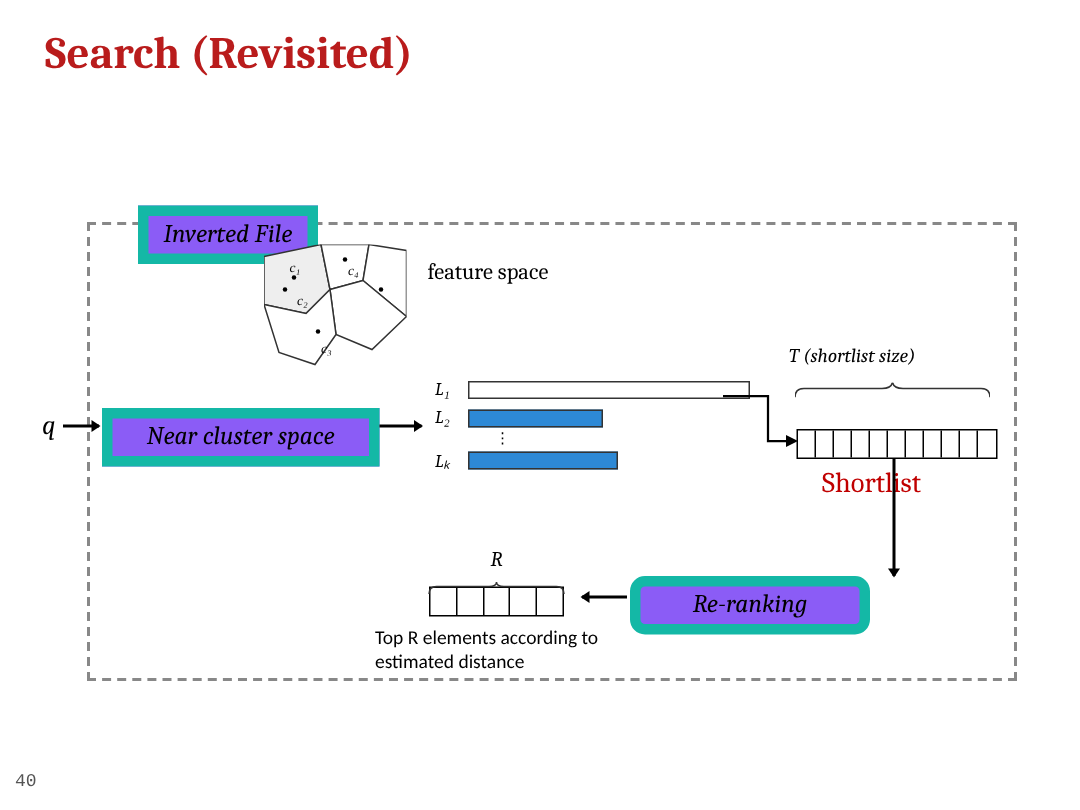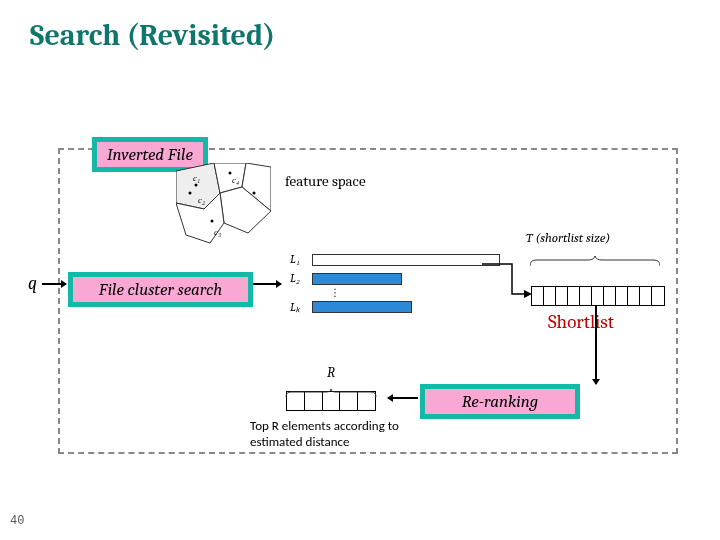--- a/index.html
+++ b/index.html
@@ -11,51 +11,51 @@
     font-family: Georgia, 'Times New Roman', serif;
     position: relative;
     overflow: hidden;
   }
   .title {
     position: absolute;
     left: 30px;
     top: 18px;
     font-size: 30px;
     font-weight: bold;
-    color: #0f766e;
+    color: #b91c1c;
     font-family: Cambria, Georgia, serif;
   }
   .page-num {
     position: absolute;
     left: 10px;
     bottom: 12px;
     font-size: 12px;
     color: #555;
     font-family: Liberation Mono, monospace;
   }
   .dashed-box {
     position: absolute;
     left: 58px;
     top: 148px;
     width: 620px;
     height: 306px;
     border: 2px dashed #888;
   }
   .label {
     position: absolute;
-    background: #f9a8d4;
-    border: 5px solid #14b8a6;
+    background: #8b5cf6;
+    border: 7px solid #14b8a6;
     padding: 3px 10px;
     font-style: italic;
     font-size: 17px;
     font-family: Cambria, Georgia, serif;
   }
   .label-invfile { left: 92px; top: 137px; }
   .label-nearcluster { left: 68px; top: 272px; width: 185px; text-align:center; }
-  .label-rerank { left: 420px; top: 384px; width: 160px; text-align:center; }
+  .label-rerank { left: 420px; top: 384px; width: 160px; text-align:center;border-radius:10px; }
   .label-feature {
     position: absolute;
     left: 285px; top: 172px;
     font-size: 15px;
     font-family: Cambria, Georgia, serif;
   }
   .label-shortlist {
     position: absolute;
     left: 548px; top: 311px;
     font-size: 19px;
@@ -196,21 +196,21 @@
 <div class="page-num">40</div>
 
 <div class="dashed-box"></div>
 
 <div class="label label-invfile">Inverted File</div>
 <div class="label-feature">feature space</div>
 
 <div class="q-var">q</div>
 <div class="arrow-q"></div>
 
-<div class="label label-nearcluster">File cluster search</div>
+<div class="label label-nearcluster">Near cluster space</div>
 <div class="arrow-near"></div>
 
 <div class="voronoi">
   <svg viewBox="0 0 95 88">
     <polygon points="0,8 38,0 44,30 28,46 0,40" fill="#eee" stroke="#333"></polygon>
     <polygon points="38,0 70,0 66,24 44,30" fill="#fff" stroke="#333"></polygon>
     <polygon points="70,0 95,4 95,48 66,24" fill="#fff" stroke="#333"></polygon>
     <polygon points="44,30 66,24 95,48 72,70 48,60" fill="#fff" stroke="#333"></polygon>
     <polygon points="28,46 44,30 48,60 34,80 10,72 0,40" fill="#fff" stroke="#333"></polygon>
     <circle cx="20" cy="22" r="1.5" fill="#000"></circle>

